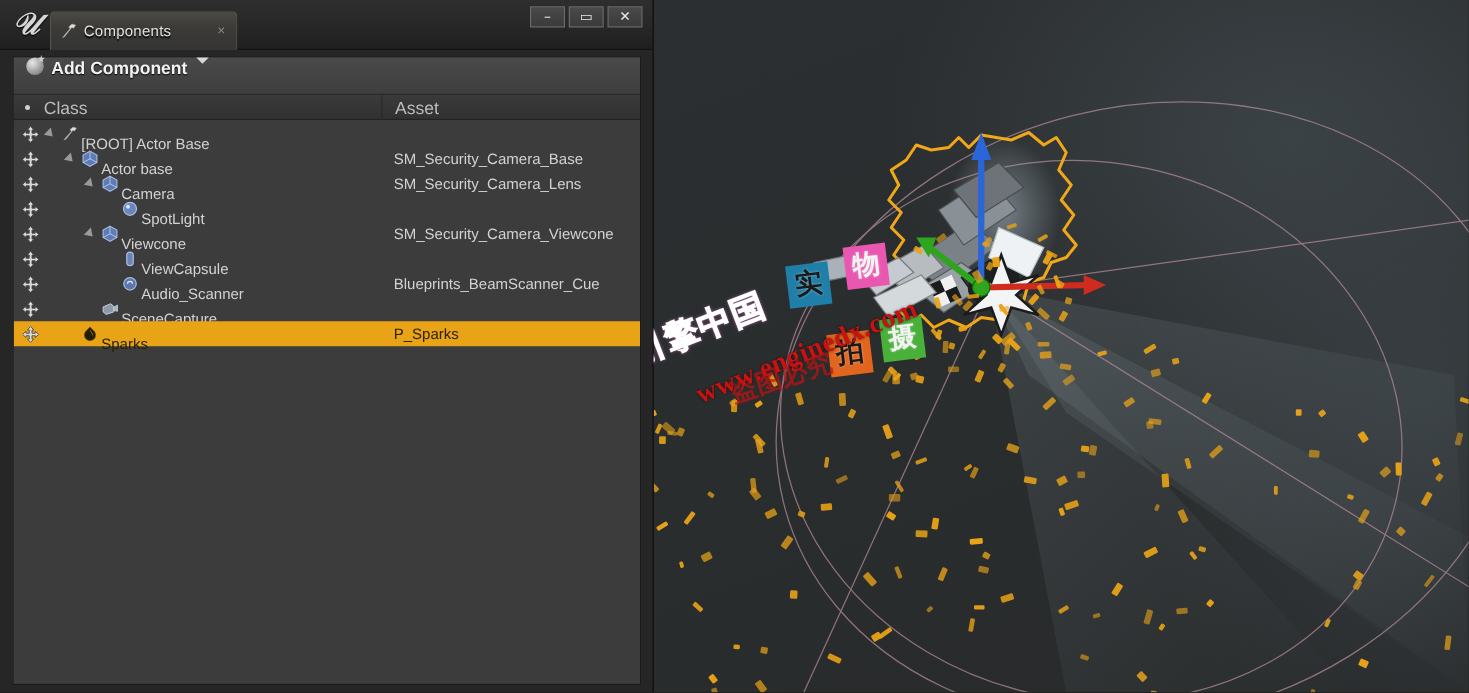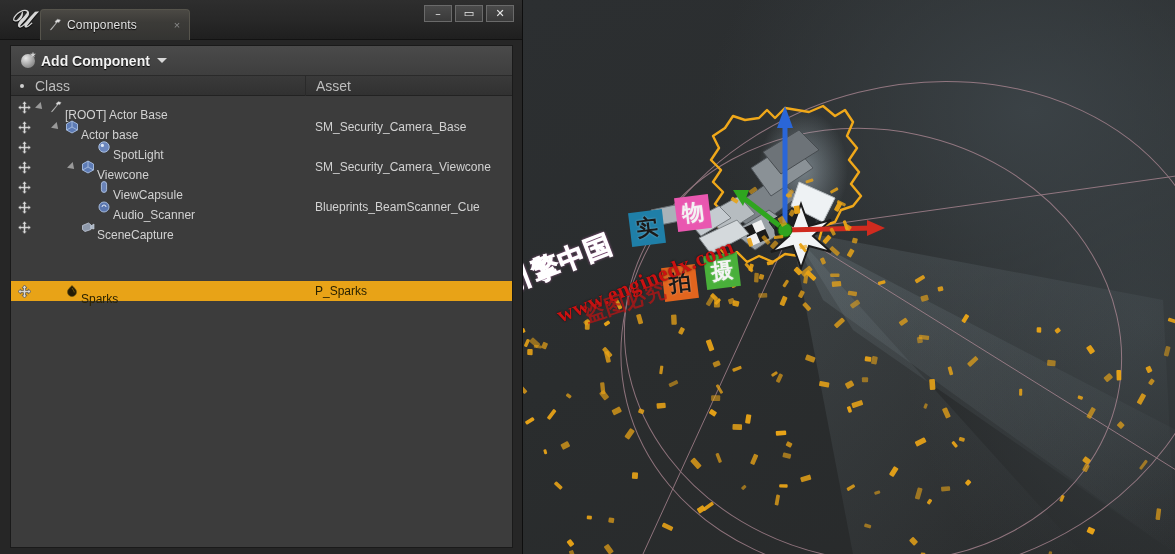--- a/index.html
+++ b/index.html
@@ -80,21 +80,21 @@
     width: 503px; height: 503px;
     background: #3c3c3c;
     border: 1px solid #1a1a1a;
   }
 
   #addcomp {
     position: relative;
     height: 30px;
     background: linear-gradient(180deg,#4a4a4a 0%,#3e3e3e 100%);
     border-bottom: 1px solid #2a2a2a;
-    display: flex; align-items: center;
+    display: flex; align-items: flex-start;
     padding-left: 10px;
   }
   #addcomp .ball {
     width: 14px; height: 14px; border-radius: 50%;
     background: radial-gradient(circle at 35% 30%, #e8e8e8, #9a9a9a 60%, #6e6e6e);
     margin-right: 6px; flex: none;
     position: relative;
   }
   #addcomp .ball::after {
     content:""; position:absolute; left:9px; top:-2px;
@@ -140,21 +140,21 @@
     overflow: hidden;
   }
 
   .row {
     position: relative;
     height: 20px;
     display: flex; align-items: center;
     color: #d2d2d2; font-size: 12px;
     white-space: nowrap;
   }
-  .row.sel { background: #e8a317; color: #2a2200; margin-top: 44px; }
+  .row.sel { background: #e8a317; color: #2a2200; }
   .row .handle {
     position: absolute; left: 7px; top: 4px;
     width: 13px; height: 13px; flex: none;
   }
   .row .nm {
     position: absolute;
     top: 8px; height: 20px; line-height: 20px;
   }
   .row .asset {
     position: absolute; left: 304px;
@@ -294,20 +294,32 @@
           <span class="handle"><svg width="13" height="13" viewBox="0 0 13 13">
               <path d="M6.5 0 L9 3 H7.6 V5.6 H10.2 V4 L13 6.5 L10.2 9 V7.6 H7.6 V10.2 H9 L6.5 13 L4 10.2 H5.4 V7.6 H2.8 V9 L0 6.5 L2.8 4 V5.6 H5.4 V3 H4 Z" fill="#d9d9d9" stroke="#4a4a4a" stroke-width=".7" stroke-linejoin="round"></path>
             </svg></span>
           <span class="arrow" style="left: 42px;"></span>
           <span class="ico" style="left: 54px;"><svg width="14" height="14" viewBox="0 0 14 14">
               <path d="M7 1 L12.5 4 L12.5 10 L7 13 L1.5 10 L1.5 4 Z" fill="#5d7bb5" stroke="#9fb6da" stroke-width="1"></path>
               <path d="M7 1 L7 7 L1.5 10 M7 7 L12.5 10" fill="none" stroke="#bcd0ea" stroke-width=".7"></path>
             </svg></span>
           <span class="nm" style="left: 70px;">Actor base</span>
           <span class="asset">SM_Security_Camera_Base</span>
+        </div>
+        <div class="row">
+          <span class="handle"><svg width="13" height="13" viewBox="0 0 13 13">
+              <path d="M6.5 0 L9 3 H7.6 V5.6 H10.2 V4 L13 6.5 L10.2 9 V7.6 H7.6 V10.2 H9 L6.5 13 L4 10.2 H5.4 V7.6 H2.8 V9 L0 6.5 L2.8 4 V5.6 H5.4 V3 H4 Z" fill="#d9d9d9" stroke="#4a4a4a" stroke-width=".7" stroke-linejoin="round"></path>
+            </svg></span>
+          <span class="arrow" style="left: 58px;"></span>
+          <span class="ico" style="left: 70px;"><svg width="14" height="14" viewBox="0 0 14 14">
+              <path d="M7 1 L12.5 4 L12.5 10 L7 13 L1.5 10 L1.5 4 Z" fill="#5d7bb5" stroke="#9fb6da" stroke-width="1"></path>
+              <path d="M7 1 L7 7 L1.5 10 M7 7 L12.5 10" fill="none" stroke="#bcd0ea" stroke-width=".7"></path>
+            </svg></span>
+          <span class="nm" style="left: 86px;">Camera</span>
+          <span class="asset">SM_Security_Camera_Lens</span>
         </div>
         <div class="row">
           <span class="handle"><svg width="13" height="13" viewBox="0 0 13 13">
               <path d="M6.5 0 L9 3 H7.6 V5.6 H10.2 V4 L13 6.5 L10.2 9 V7.6 H7.6 V10.2 H9 L6.5 13 L4 10.2 H5.4 V7.6 H2.8 V9 L0 6.5 L2.8 4 V5.6 H5.4 V3 H4 Z" fill="#d9d9d9" stroke="#4a4a4a" stroke-width=".7" stroke-linejoin="round"></path>
             </svg></span>
           <span class="ico" style="left: 86px;"><svg width="14" height="14" viewBox="0 0 14 14">
               <circle cx="7" cy="7" r="5.2" fill="#6b86bd" stroke="#a9bede" stroke-width="1"></circle>
               <circle cx="5.4" cy="5.4" r="1.6" fill="#dbe6f5"></circle>
             </svg></span>
           <span class="nm" style="left: 102px;">SpotLight</span>

